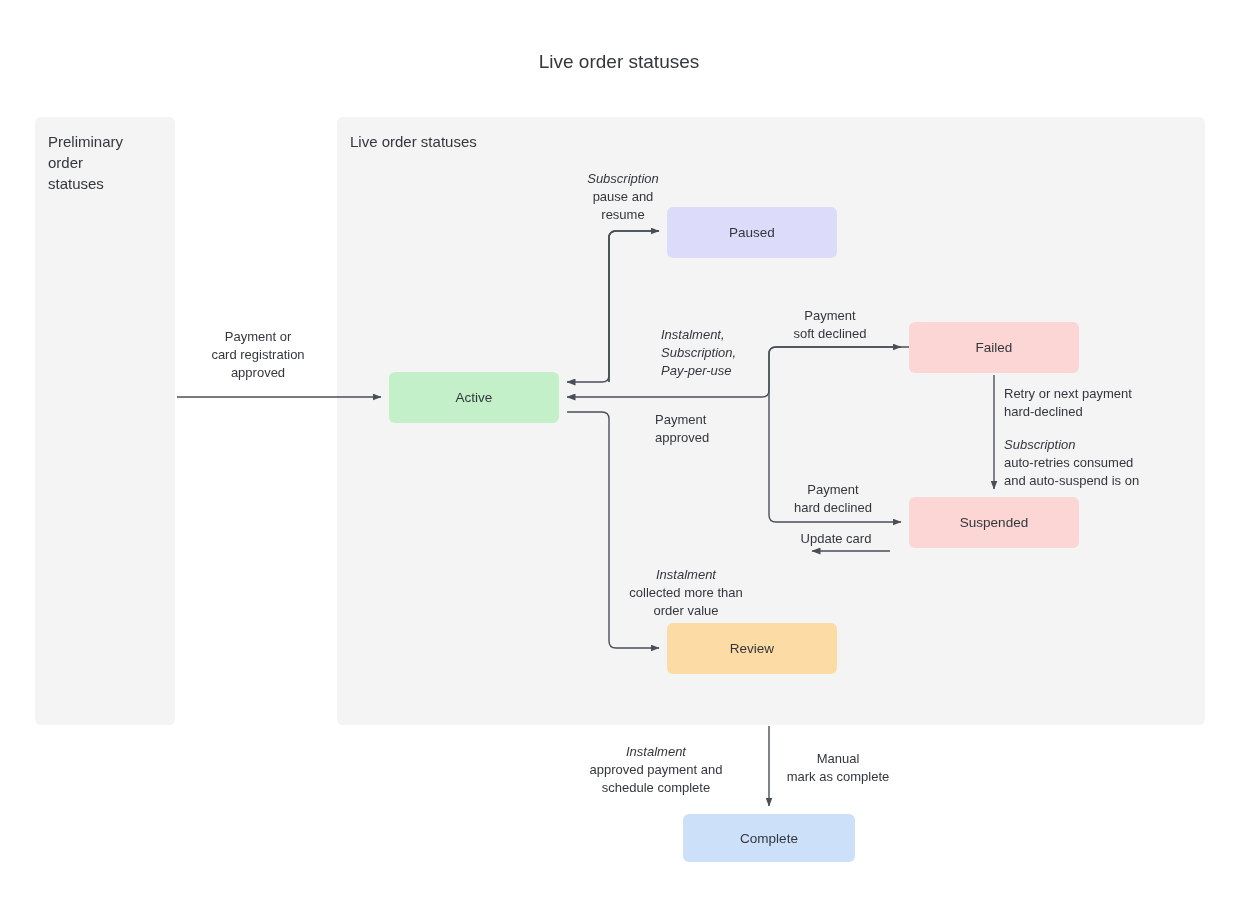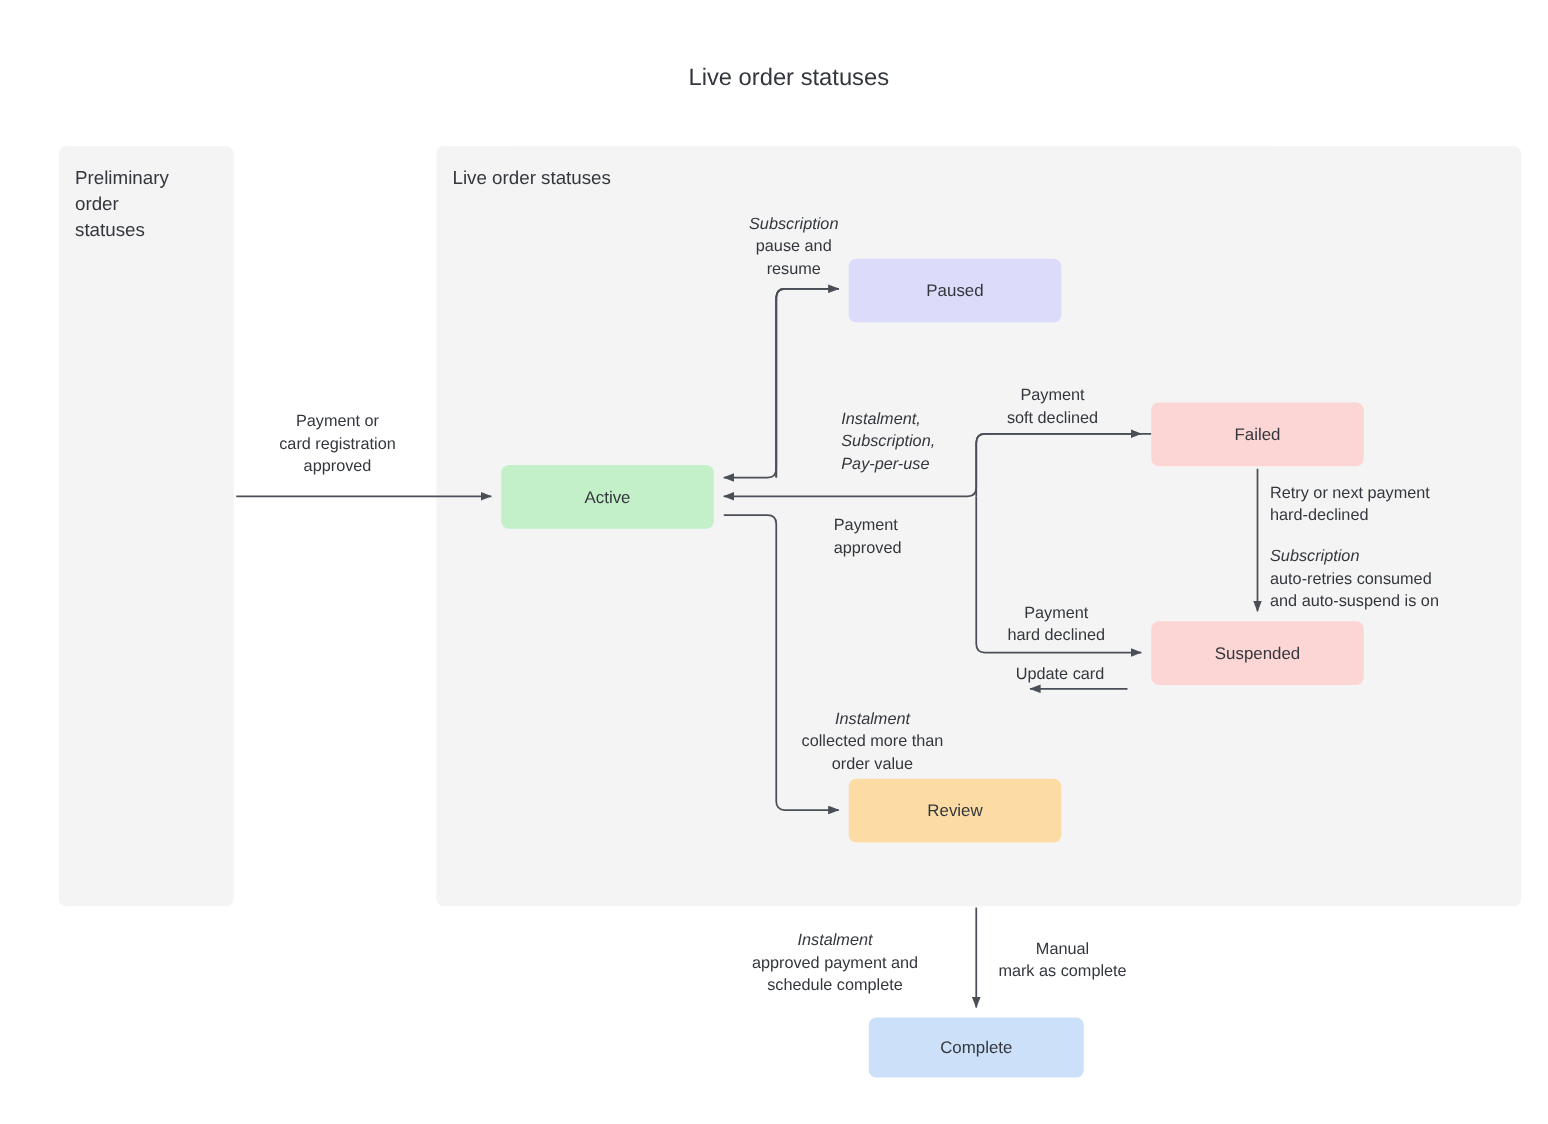--- a/index.html
+++ b/index.html
@@ -10,21 +10,21 @@
   body {
     width: 1238px;
     height: 899px;
     font-family: "Liberation Sans", sans-serif;
     color: #33373d;
     overflow: hidden;
     position: relative;
   }
   #diagram-root {
     position: absolute;
-    left: 12px;
+    left: 0;
     top: 0;
     width: 1069px;
     height: 899px;
     border-radius: 11px;
   }
   svg { display: block; }
 
   .page-title {
     font-size: 19px;
     fill: #33373d;

